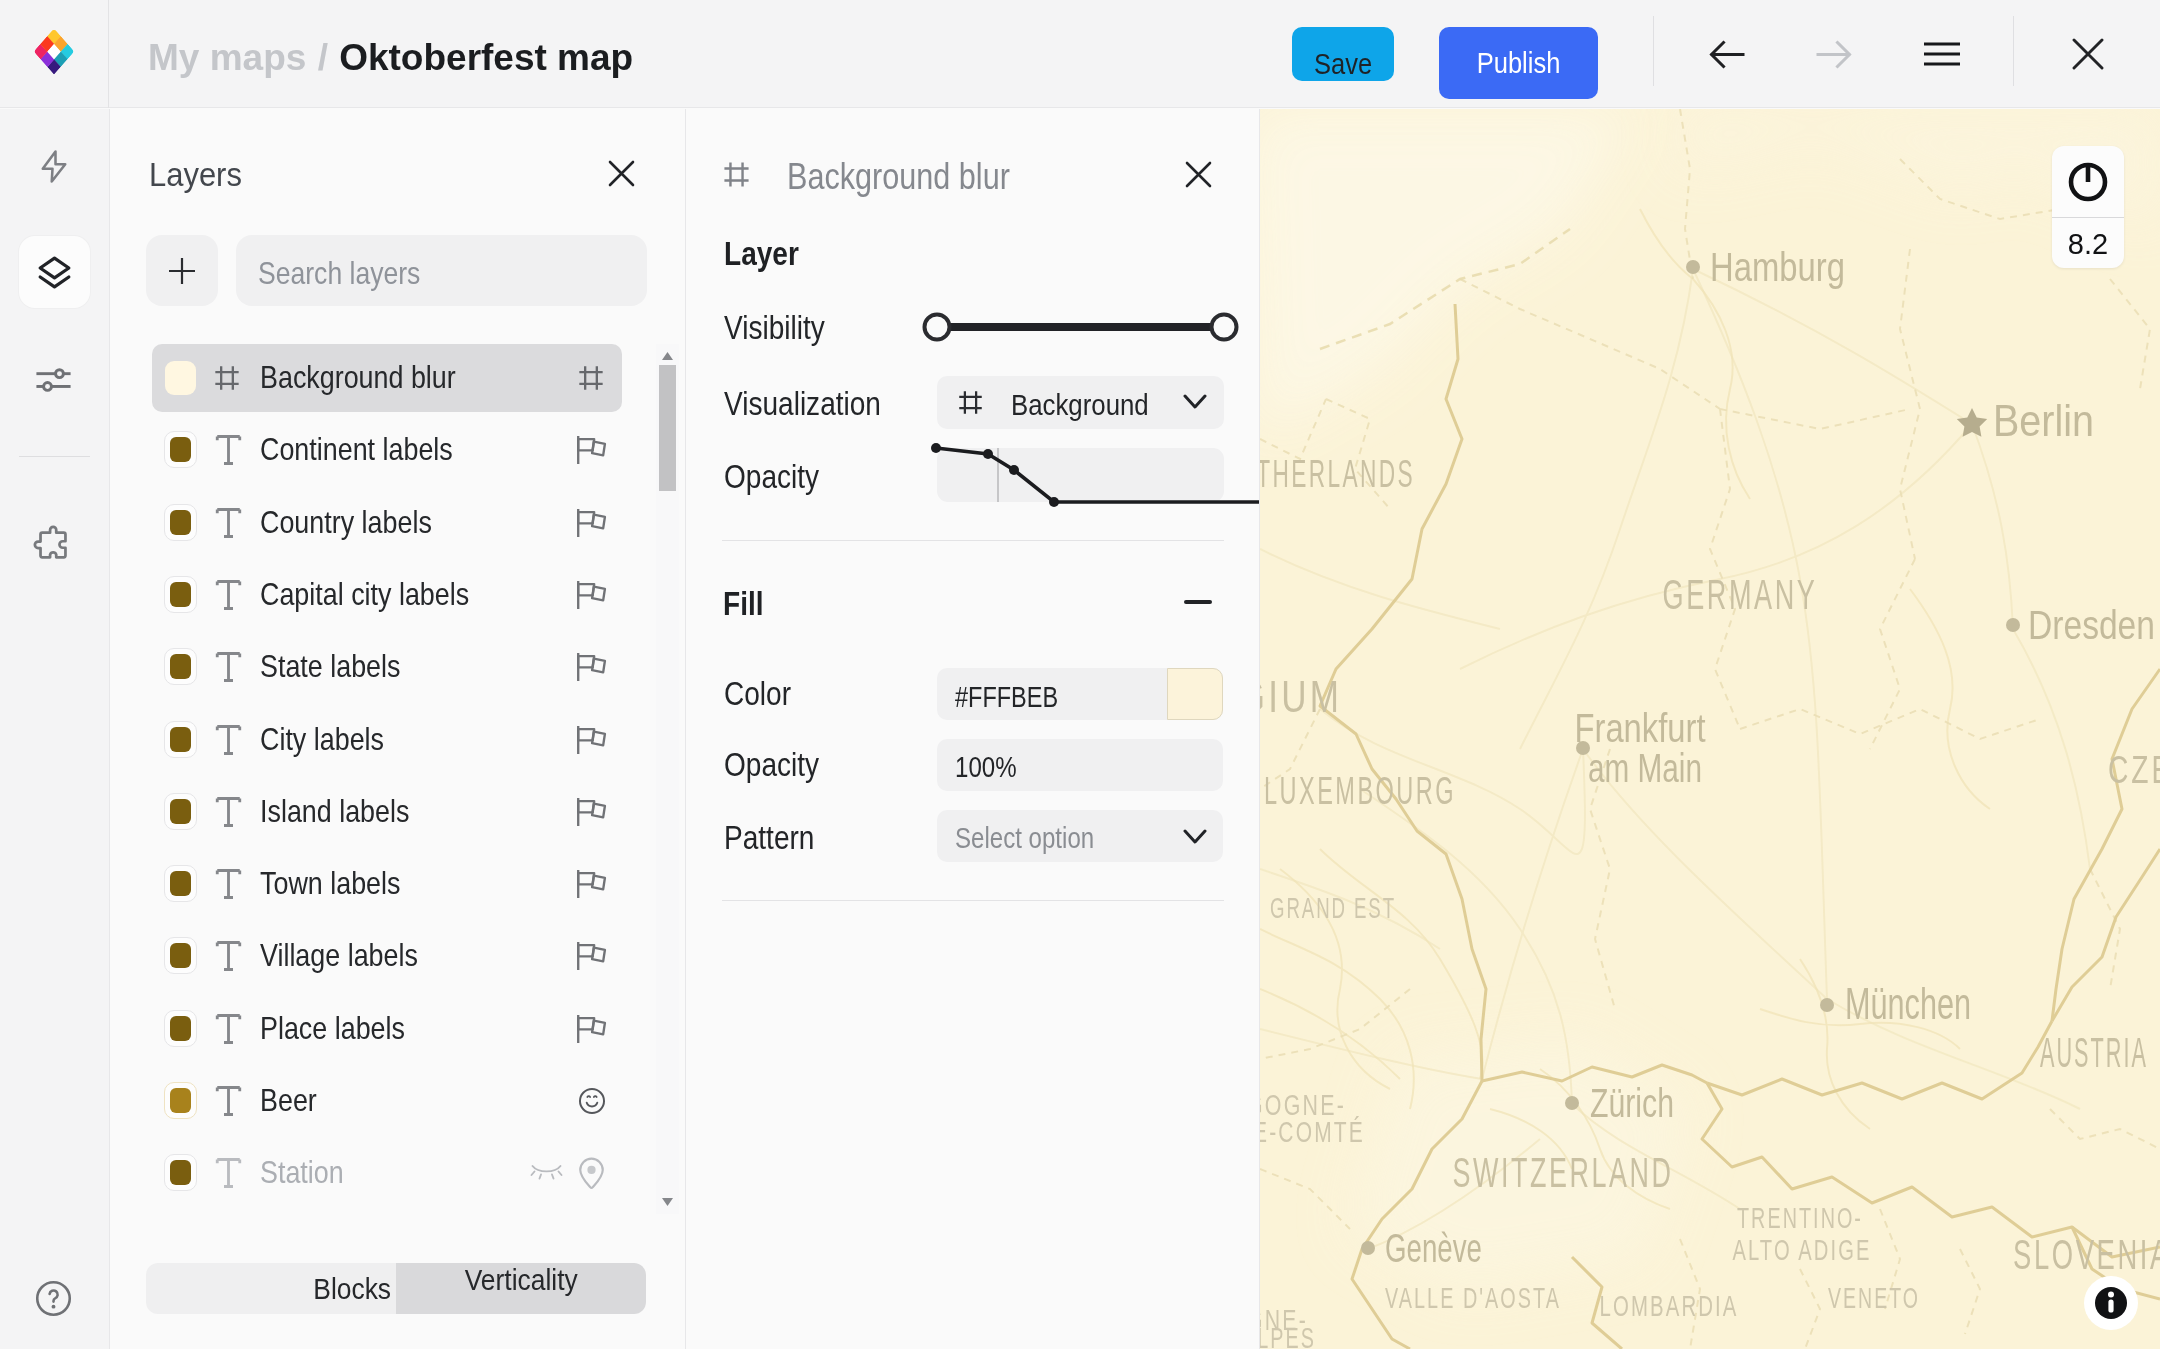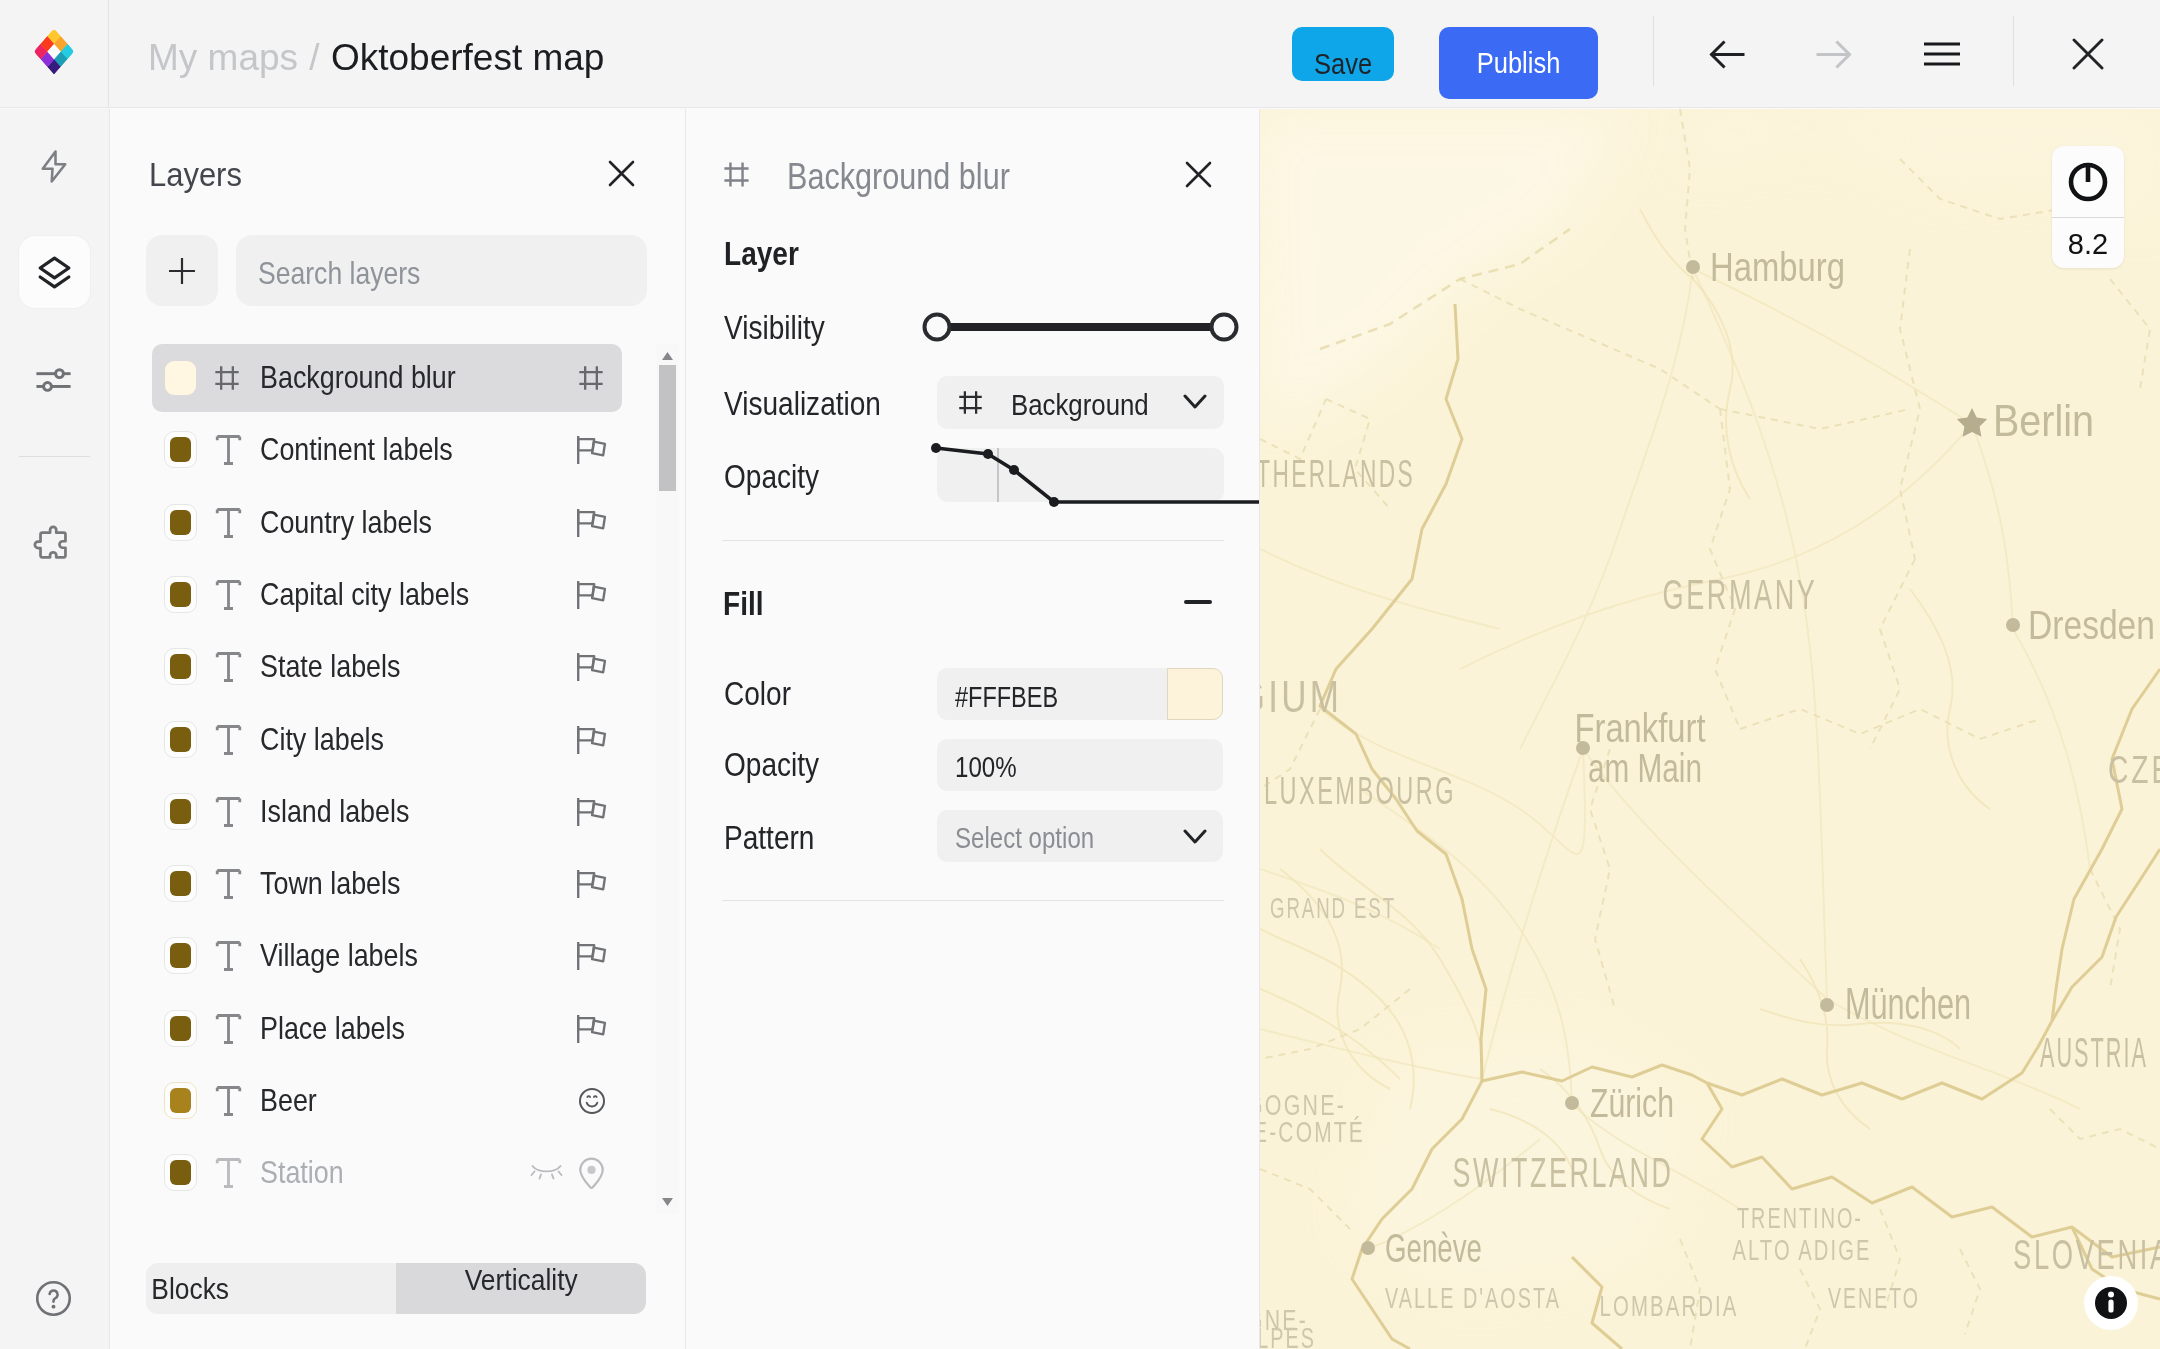--- a/index.html
+++ b/index.html
@@ -36,21 +36,21 @@
   <rect x="20" y="0" width="10" height="10.3" fill="#25CBE0"></rect>
   <rect x="20" y="10" width="10" height="10.3" fill="#1C9FB5"></rect>
   <rect x="20" y="20" width="10" height="10" fill="#371A7E"></rect>
   <rect x="10" y="20" width="10.3" height="10" fill="#8B2FD9"></rect>
   <rect x="0" y="20" width="10.3" height="10" fill="#EE2362"></rect>
   <rect x="0" y="10" width="10.3" height="10.3" fill="#FB3A1E"></rect>
   <rect x="10.2" y="10.2" width="9.6" height="9.6" fill="#FFFFFF"></rect>
  </g>
 </svg>
 <div class="abs" style="left:108px;top:0;width:1px;height:108px;background:#E3E3E5;"></div>
-<div class="abs" style="left:148px;top:37px;font-size:37px;color:#C4C6CA;">My maps <span style="padding:0 1px">/</span>&nbsp;<span style="color:#1B1D20">Oktoberfest map</span></div>
+<div class="abs" style="left:148px;top:37px;font-size:37px;color:#C4C6CA;font-weight:bold;">My maps <span style="padding:0 1px">/</span>&nbsp;<span style="color:#1B1D20">Oktoberfest map</span></div>
 <div class="abs btn" style="left:1292px;top:27px;width:102px;height:54px;background:#0ea5e9;color:#1F2226;font-size:29px;align-items:flex-end;">
     <span class="sxc">Save</span>
   </div>
 <div class="abs btn" style="left:1439px;top:27px;width:159px;height:72px;background:#3B6AF5;color:#FFFFFF;font-size:29px;">
     <span class="sxc">Publish</span>
   </div>
 <div class="abs" style="left:1653px;top:16px;width:1px;height:70px;background:#DFDFE2;"></div>
 <svg class="abs" style="left:1709px;top:40px" width="36" height="29" viewBox="0 0 36 29">
  <path d="M34 14.5 H3 M14.5 2.5 L2.5 14.5 L14.5 26.5" stroke="#1F2023" stroke-width="3" fill="none" stroke-linecap="square" stroke-linejoin="miter"></path>
 </svg>
@@ -240,21 +240,21 @@
 <svg class="abs" style="left:660px;top:350px" width="15" height="12" viewBox="0 0 15 12">
     <path d="M7.5 2 L13 10 H2 Z" fill="#85878B"></path>
   </svg>
 <div class="abs" style="left:659px;top:365px;width:17px;height:126px;background:#C2C2C4;"></div>
 <svg class="abs" style="left:660px;top:1196px" width="15" height="12" viewBox="0 0 15 12">
     <path d="M7.5 10 L13 2 H2 Z" fill="#85878B"></path>
   </svg>
 <div class="abs" style="left:146px;top:1263px;width:500px;height:51px;border-radius:12px;overflow:hidden;">
     <div style="position:absolute;left:0;top:0;width:250px;height:51px;background:#EFEFF0;"></div>
     <div style="position:absolute;left:250px;top:0;width:250px;height:51px;background:#D9D9DB;"></div>
-    <div style="position:absolute;left:0;top:0;width:250px;height:51px;display:flex;align-items:center;justify-content:flex-start;font-size:30px;color:#26282B;">
+    <div style="position:absolute;left:0;top:0;width:250px;height:51px;display:flex;align-items:center;justify-content:flex-end;font-size:30px;color:#26282B;">
       <span class="sxc">Blocks</span>
     </div>
     <div style="position:absolute;left:250px;top:0;width:250px;height:51px;display:flex;align-items:flex-start;justify-content:center;font-size:30px;color:#26282B;">
       <span class="sxc">Verticality</span>
     </div>
   </div>
 
 <svg class="abs" style="left:722px;top:160px" width="29" height="29" viewBox="0 0 24 24">
  <path d="M2 7 H22 M2 17 H22 M7 2 V22 M17 2 V22" stroke="#808389" stroke-width="2" fill="none"></path>
 </svg>

